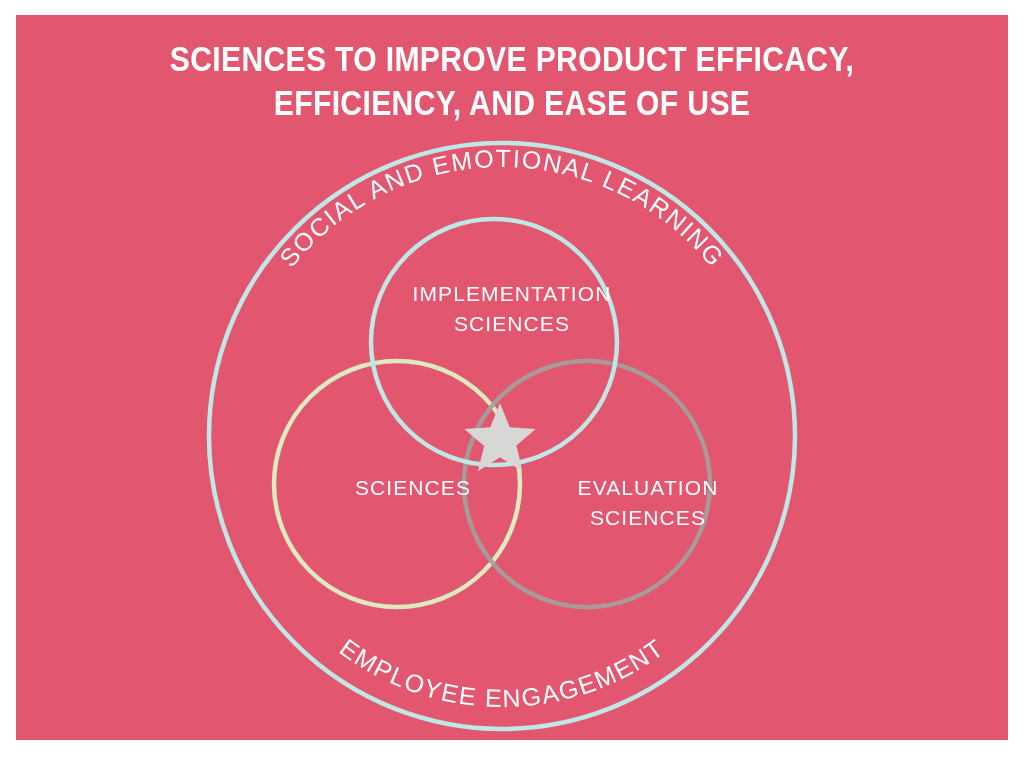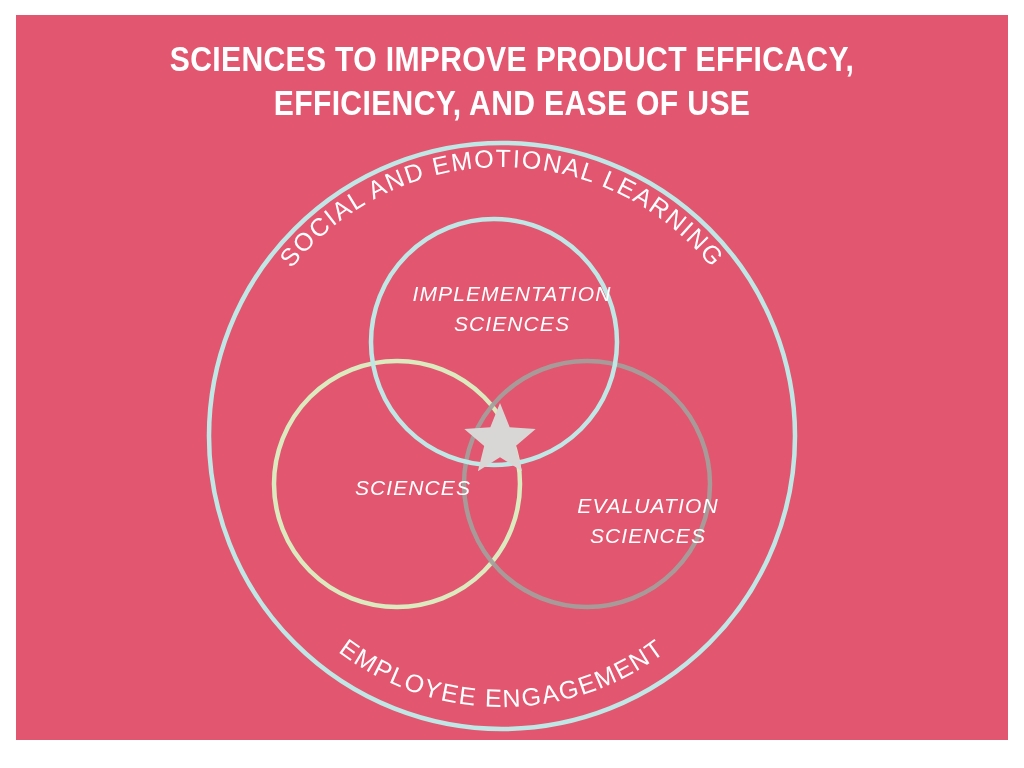--- a/index.html
+++ b/index.html
@@ -55,25 +55,25 @@
     position: absolute;
     text-align: center;
     color: #ffffff;
     font-size: 21px;
     line-height: 30px;
     letter-spacing: 1.1px;
     text-transform: uppercase;
     white-space: nowrap;
     pointer-events: none;
   }
-  .circle-label .lrow { display: block; font-style: italic; }
+  .circle-label .lrow { display: block; }
 
   #label-implementation { left: 346px; top: 264px; width: 300px; }
   #label-learning       { left: 277px; top: 458px; width: 240px; }
-  #label-evaluation     { left: 512px; top: 458px; width: 240px; margin-top: 18px; }
+  #label-evaluation     { left: 512px; top: 458px; width: 240px; }
 </style>
 </head>
 <body>
 
 <div id="slide">
 
   <div id="title">
     <span class="tline">Sciences to improve product efficacy,</span>
     <span class="tline">efficiency, and ease of use</span>
   </div>

